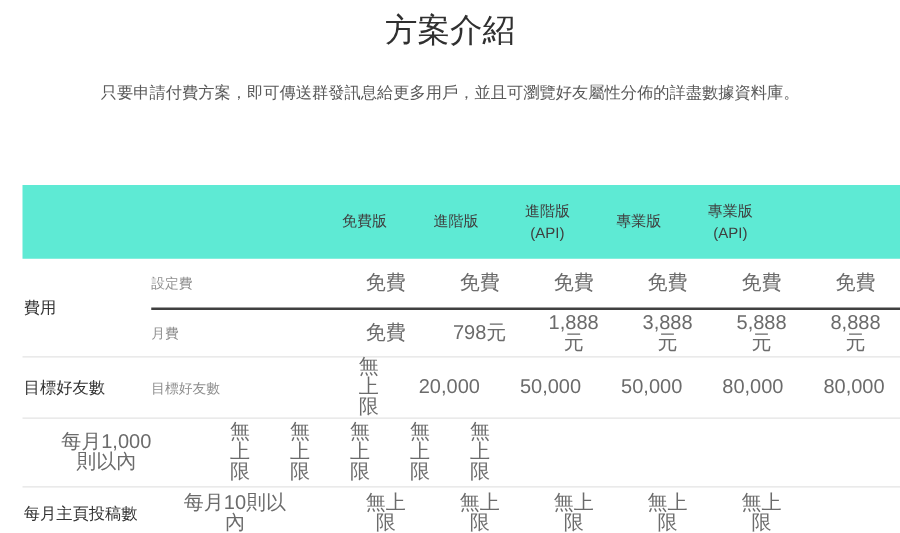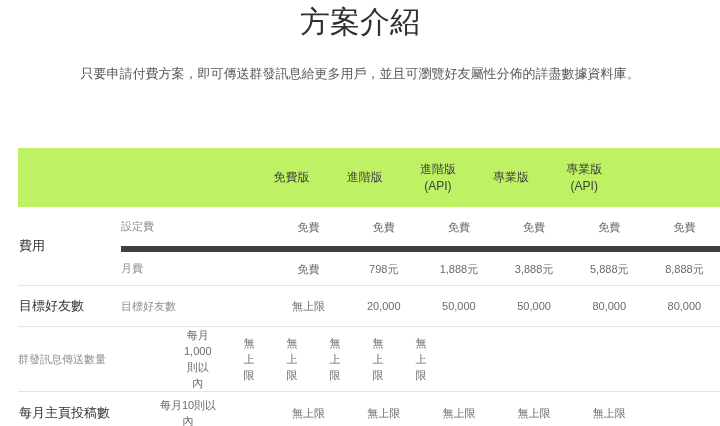--- a/index.html
+++ b/index.html
@@ -6,43 +6,43 @@
   html, body {
     margin: 0; padding: 0;
     width: 720px; height: 426px;
     background: #ffffff;
     font-family: "Liberation Sans", sans-serif;
     overflow: hidden;
   }
   .page-title {
     margin: 6px 0 0 0;
     text-align: center;
-    font-family: Liberation Mono, monospace;
+    font-family: Liberation Sans, sans-serif;
     font-weight: 400;
-    font-size: 30px;
+    font-size: 26px;
     line-height: 36px;
     color: #303030;
   }
   .page-subtitle {
     margin: 24px 0 0 0;
     text-align: center;
     font-size: 13px;
     line-height: 16px;
     color: #595959;
   }
   .pricing-table {
     width: 702px;
     margin: 66px 0 0 18px;
   }
   .thead {
     display: grid;
     grid-template-columns: 103px 134px repeat(6, 1fr);
     align-items: center;
     height: 59px;
-    background: #bef264;
+    background: #5eead4;
     padding-right: 26px;
   }
   .hcell {
     text-align: center;
     font-size: 12px;
     line-height: 17px;
     color: #3f3f3f;
     white-space: pre-line;
   }
   .group {
@@ -59,31 +59,31 @@
     padding-left: 1px;
   }
   .subrow {
     display: grid;
     grid-template-columns: 134px repeat(6, 1fr);
     align-items: center;
     min-height: 40px;
     padding-right: 14px;
     gap: 32px;
   }
-  .subrow + .subrow { border-top: 6px solid #404040; }
+  .subrow + .subrow { border-top: 2px solid #404040; }
   .group-fee .subrow { min-height: 39px; }
   .group-broadcast .subrow { min-height: 54px; }
   .group-posts .subrow { min-height: 42px; }
   .sublabel {
     font-size: 11px;
     color: #8f8f8f;
   }
   .val {
     text-align: center;
-    font-size: 11px;
+    font-size: 16px;
     line-height: 16px;
     color: #6b6b6b;
     white-space: pre-line;
   }
 </style>
 </head>
 <body>
 
 <h1 class="page-title">方案介紹</h1>
 <p class="page-subtitle">只要申請付費方案，即可傳送群發訊息給更多用戶，並且可瀏覽好友屬性分佈的詳盡數據資料庫。</p>
@@ -137,21 +137,20 @@
         <div class="val">50,000</div>
         <div class="val">80,000</div>
         <div class="val">80,000</div>
       </div>
     </div>
   </div>
 
   <div class="group group-broadcast">
     <div class="subrows">
       <div class="subrow">
-        <div class="sublabel">群發訊息傳送數量</div>
         <div class="val">每月1,000
 則以內</div>
         <div class="val">無上限</div>
         <div class="val">無上限</div>
         <div class="val">無上限</div>
         <div class="val">無上限</div>
         <div class="val">無上限</div>
       </div>
     </div>
   </div>

